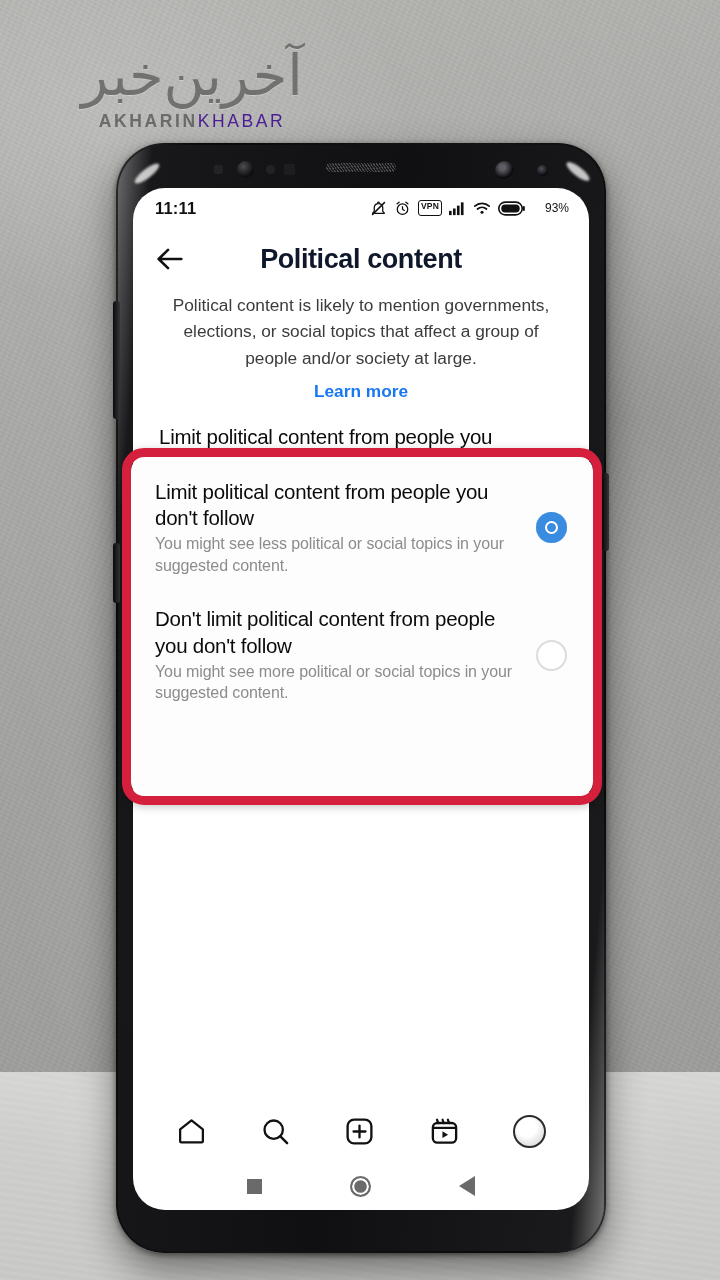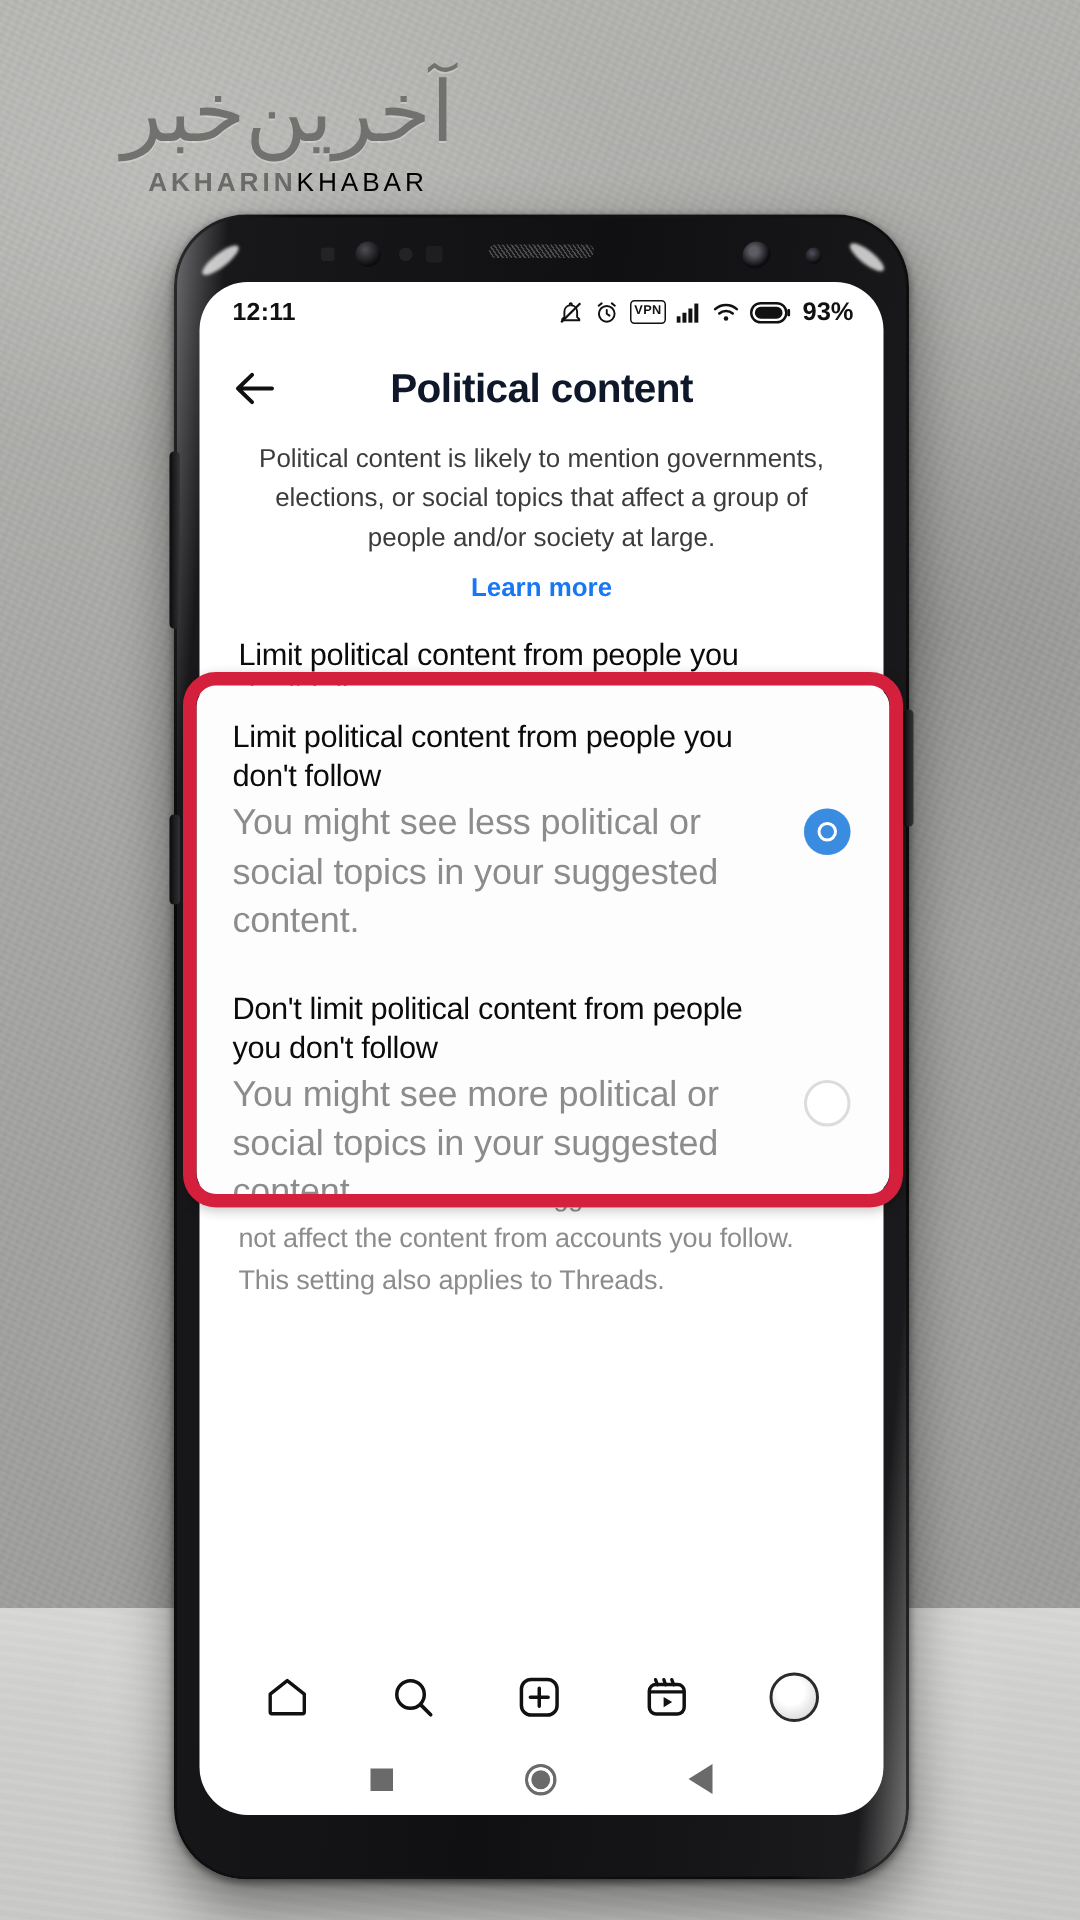--- a/index.html
+++ b/index.html
@@ -45,21 +45,21 @@
   .wm-script {
     font-family: "DejaVu Sans", sans-serif; font-size: 56px; font-weight: 400;
     color: #6e6e6c; letter-spacing: -2px; line-height: 1;
     text-shadow: 0 1px 0 rgba(255,255,255,.25);
     direction: rtl; text-align: center; opacity: .95;
   }
   .wm-latin {
     margin-top: 7px; text-align: center; font-size: 17.5px; letter-spacing: 2.6px;
     color: #6b6b69; font-weight: 700;
   }
-  .wm-latin .light { font-weight: 400; color: #000000; }
+  .wm-latin .light { font-weight: 400; color: #4c1d95; }
 
   
   #phone {
     position: absolute; left: 116px; top: 143px; width: 490px; height: 1110px;
     border-radius: 48px;
     background: linear-gradient(100deg, #2c2c2e 0%, #09090a 12%, #141416 50%, #0a0a0b 88%, #313134 100%);
     box-shadow: 0 18px 38px rgba(0,0,0,.45), 0 2px 6px rgba(0,0,0,.5);
   }
   #phone-rim {
     position: absolute; inset: 2px; border-radius: 46px;
@@ -101,21 +101,21 @@
     height: 40px; display: flex; align-items: center; justify-content: space-between;
     padding: 0 20px 0 22px; color: #111;
   }
   #status-time { font-size: 16.5px; font-weight: 700; letter-spacing: .2px; }
   #status-icons { display: flex; align-items: center; gap: 7px; }
   #status-icons svg { display: block; }
   #vpn-badge {
     border: 1.7px solid #111; border-radius: 3px; font-size: 8.5px; font-weight: 700;
     padding: 1px 2px 4px; line-height: 1.05; letter-spacing: .2px;
   }
-  #battery-pct { font-size: 17px; font-weight: 700; margin-left: 1px; }
+  #battery-pct { font-size: 12px; font-weight: 400; margin-left: 13px; }
 
   
   #app-header { display: flex; align-items: center; padding: 14px 20px 6px; }
   #back-arrow { width: 34px; height: 34px; flex: 0 0 auto; cursor: pointer; }
   #page-title {
     flex: 1; text-align: center; font-size: 27px; font-weight: 600;
     color: #0f172a; letter-spacing: -.4px; margin-right: 34px;
   }
 
   
@@ -131,21 +131,21 @@
   
   #options { margin-top: 16px; }
   .option-row {
     display: flex; align-items: center; padding: 6px 22px 6px 26px; cursor: pointer;
   }
   .option-texts { flex: 1; padding-right: 16px; }
   .option-title {
     font-size: 20.5px; line-height: 1.28; color: #0b0b0b; letter-spacing: -.25px;
   }
   .option-sub {
-    margin-top: 2px; font-size: 24px; line-height: 1.34; color: #8c8c8c; letter-spacing: -.1px;
+    margin-top: 2px; font-size: 16px; line-height: 1.34; color: #8c8c8c; letter-spacing: -.1px;
   }
   .radio { width: 31px; height: 31px; border-radius: 50%; flex: 0 0 auto; }
   .radio.on {
     background: #3a8ce0;
     box-shadow: inset 0 0 0 9px #3a8ce0, inset 0 0 0 11px #ffffff;
   }
   .radio.off { border: 2px solid #dcdcdc; background: #fff; }
 
   
   #footer-note {
@@ -225,21 +225,21 @@
     <div class="hw" id="sensor-b"></div>
     <div class="hw" id="sensor-c"></div>
     <div class="hw" id="sensor-d"></div>
     <div class="hw" id="cam-main"></div>
     <div class="hw" id="cam-side"></div>
   </div>
 
   <div id="screen">
 
     <div id="status-bar">
-      <div id="status-time">12:11</div>
+      <div id="status-time">11:11</div>
       <div id="status-icons">
         <svg width="17" height="17" viewBox="0 0 24 24">
           <path d="M18 16v-5a6 6 0 0 0-5-5.9V4a1 1 0 0 0-2 0v1.1A6 6 0 0 0 6 11v5l-2 2v1h16v-1l-2-2z" fill="none" stroke="#111" stroke-width="1.8"></path>
           <line x1="3" y1="21" x2="21" y2="3" stroke="#111" stroke-width="2.1"></line>
         </svg>
         <svg width="17" height="17" viewBox="0 0 24 24">
           <circle cx="12" cy="13" r="7.4" fill="none" stroke="#111" stroke-width="1.8"></circle>
           <path d="M12 9.4V13l2.6 1.7" fill="none" stroke="#111" stroke-width="1.8" stroke-linecap="round"></path>
           <path d="M4.4 5.4 7.2 3.2M19.6 5.4 16.8 3.2" stroke="#111" stroke-width="1.9" stroke-linecap="round"></path>
         </svg>

